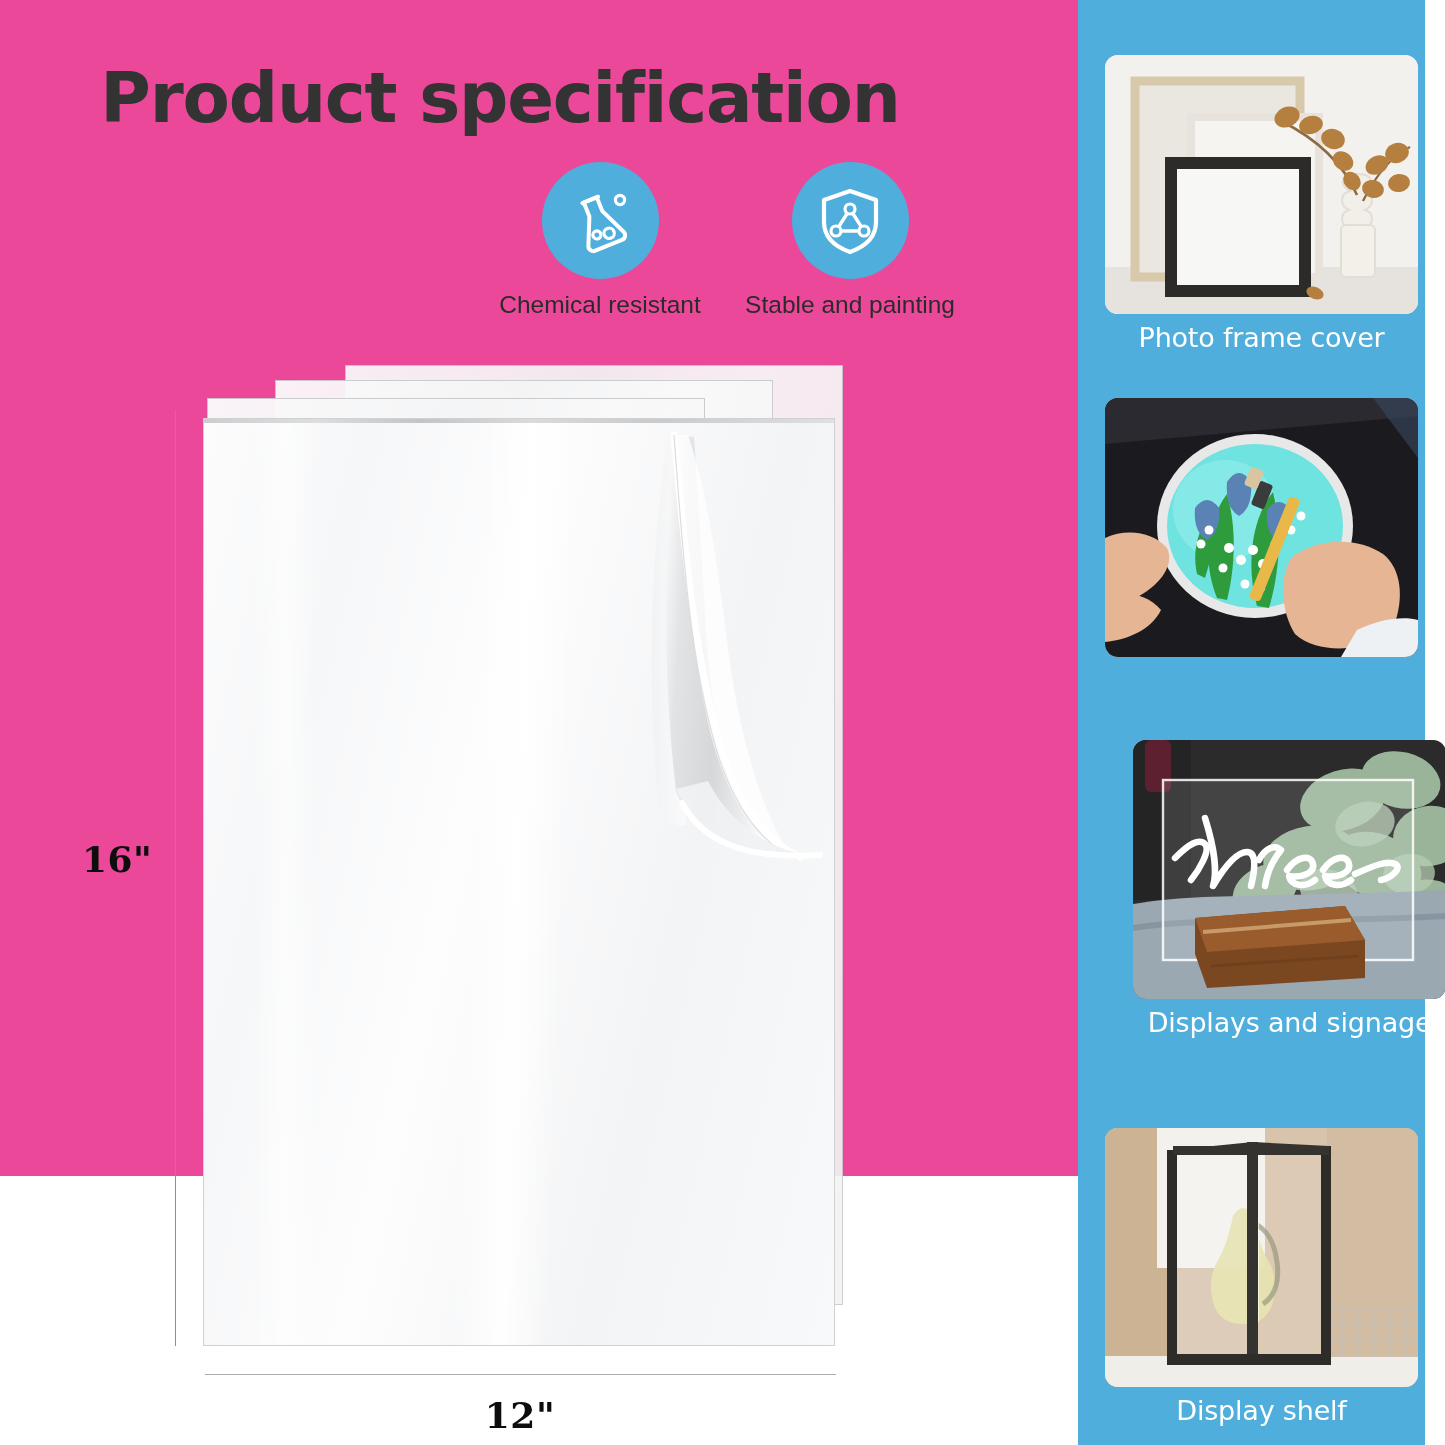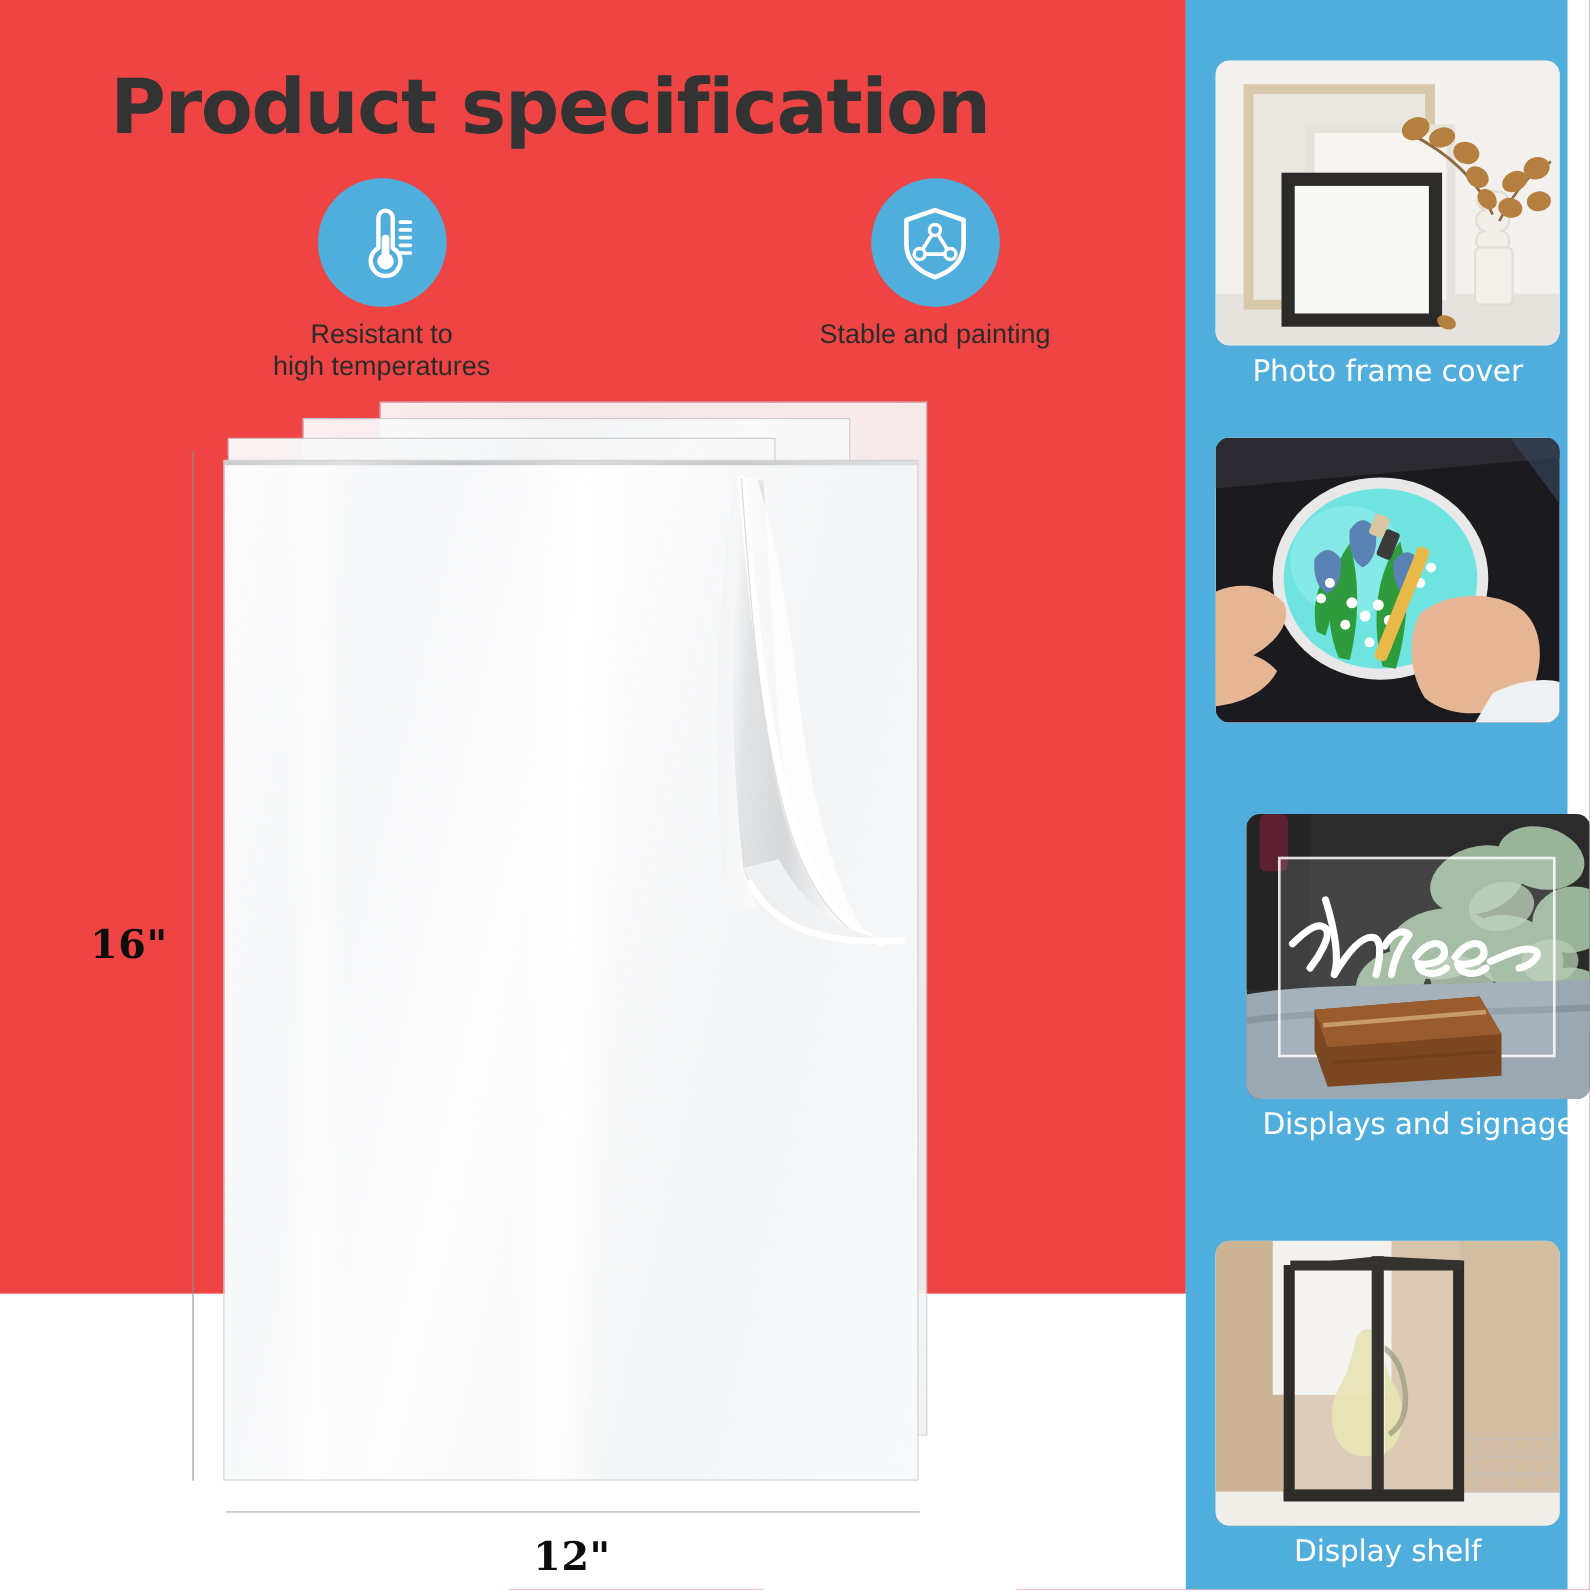--- a/index.html
+++ b/index.html
@@ -22,21 +22,21 @@
     height: 1445px;
     background: #ffffff;
   }
 
   
   #main-panel {
     position: absolute;
     left: 0; top: 0;
     width: 1078px;
     height: 1176px;
-    background: #ef4444;
+    background: #ec4899;
   }
 
   #page-title {
     position: absolute;
     left: 0;
     top: 58px;
     width: 1000px;
     text-align: center;
     font-family: "DejaVu Sans", sans-serif;
     font-weight: 700;
@@ -237,41 +237,37 @@
 <body>
 
 <div id="page">
 
   <div id="main-panel">
 
     <div id="page-title">Product specification</div>
 
     <div id="feature-row">
 
-      <div class="feature f0">
+
+      <div class="feature f1">
         <div class="feature-icon-circle">
           <span>
             <svg width="70" height="70" viewBox="0 0 70 70" fill="none">
-              <path d="M32 12 a6.5 6.5 0 0 1 13 0 v27.5 a13.5 13.5 0 1 1 -13 0 Z" stroke="#ffffff" stroke-width="4" fill="none" stroke-linejoin="round"></path>
-              <path d="M38.5 31 v14" stroke="#ffffff" stroke-width="7" stroke-linecap="round"></path>
-              <circle cx="38.5" cy="51.5" r="7.5" fill="#ffffff"></circle>
-              <g stroke="#ffffff" stroke-width="3.4" stroke-linecap="round">
-                <path d="M52 16 h9"></path>
-                <path d="M52 23 h9"></path>
-                <path d="M52 30 h9"></path>
-                <path d="M52 37 h9"></path>
-                <path d="M52 44 h9"></path>
+              <g transform="rotate(-22 35 38)">
+                <path d="M28 12 h14 v15 l12 27 a5 5 0 0 1 -4.6 7 H20.6 a5 5 0 0 1 -4.6 -7 l12 -27 Z" stroke="#ffffff" stroke-width="4" stroke-linejoin="round" fill="none"></path>
+                <path d="M26.5 12 h17" stroke="#ffffff" stroke-width="4" stroke-linecap="round"></path>
+                <circle cx="28" cy="47" r="4" stroke="#ffffff" stroke-width="3.2" fill="none"></circle>
+                <circle cx="40" cy="50" r="5.2" stroke="#ffffff" stroke-width="3.2" fill="none"></circle>
               </g>
+              <circle cx="55" cy="14" r="4.6" stroke="#ffffff" stroke-width="3.2" fill="none"></circle>
             </svg>
           </span>
         </div>
-        <div class="feature-label">Resistant to
-high temperatures</div>
-      </div>
-
+        <div class="feature-label">Chemical resistant</div>
+      </div>
 
       <div class="feature f2">
         <div class="feature-icon-circle">
           <span>
             <svg width="72" height="72" viewBox="0 0 72 72" fill="none">
               <path d="M36 6 L62 15 v22 c0 16 -12 25 -26 30 C22 62 10 53 10 37 V15 Z" stroke="#ffffff" stroke-width="4.2" stroke-linejoin="round" fill="none"></path>
               <path d="M36 24 L50 46 H22 Z" stroke="#ffffff" stroke-width="3.4" stroke-linejoin="round" fill="none"></path>
               <circle cx="36" cy="24" r="5" fill="#4FAEDC" stroke="#ffffff" stroke-width="3.2"></circle>
               <circle cx="22" cy="46" r="5" fill="#4FAEDC" stroke="#ffffff" stroke-width="3.2"></circle>
               <circle cx="50" cy="46" r="5" fill="#4FAEDC" stroke="#ffffff" stroke-width="3.2"></circle>

